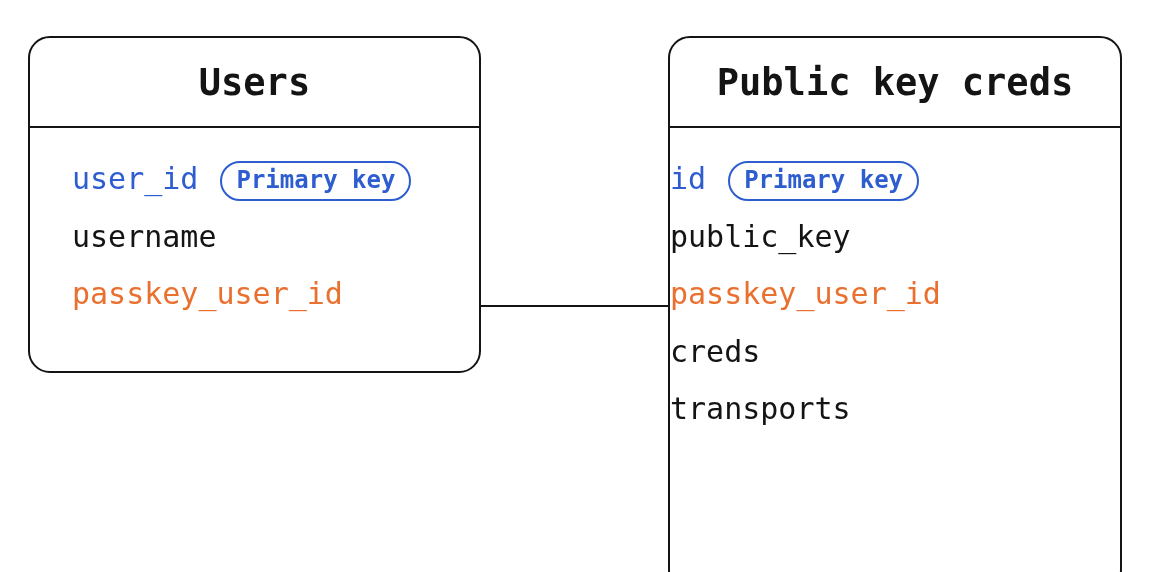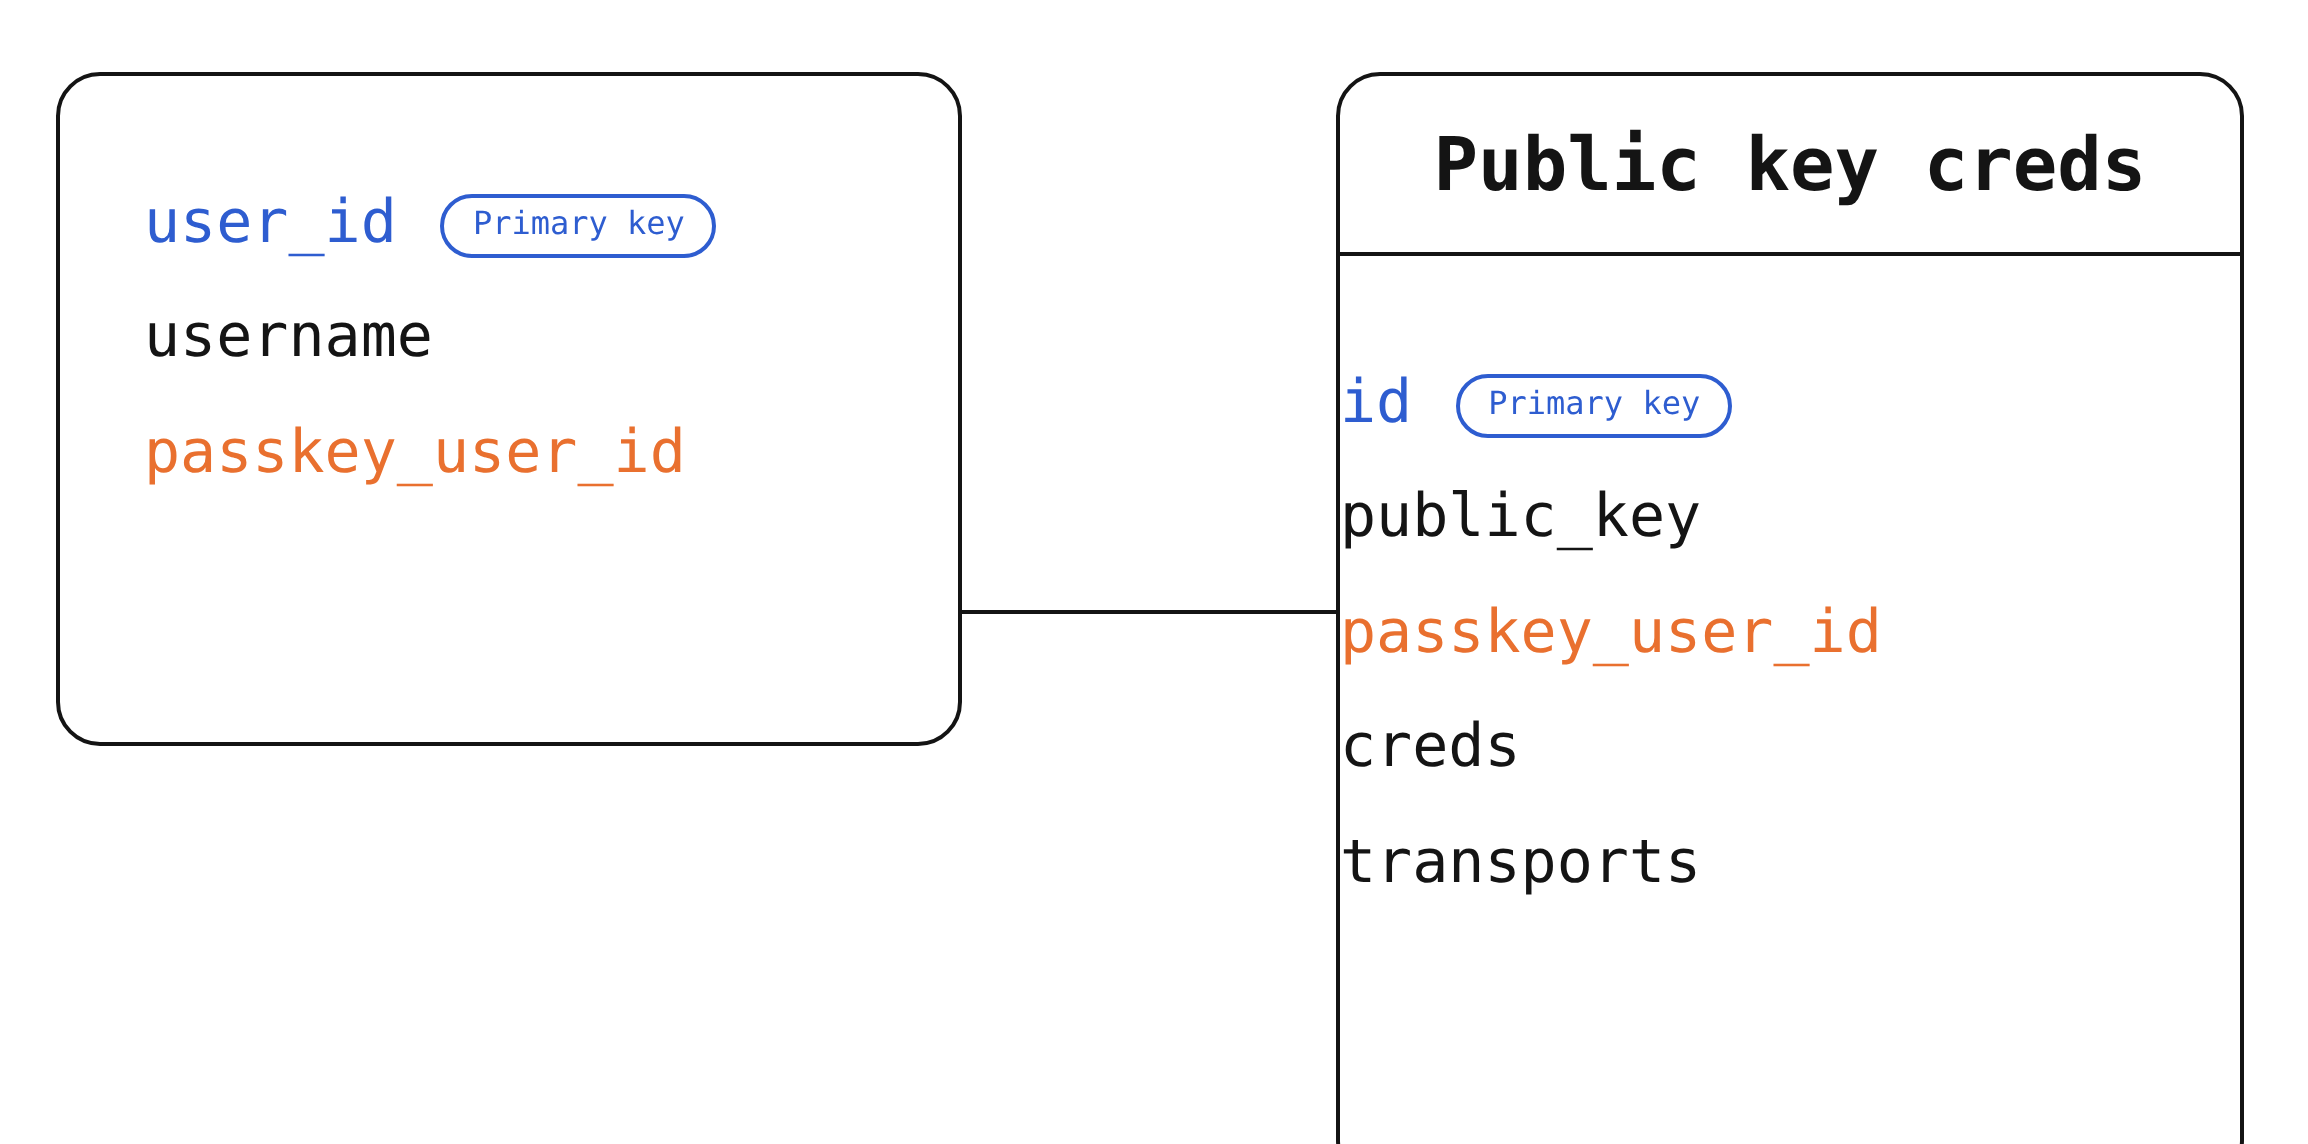--- a/index.html
+++ b/index.html
@@ -42,58 +42,60 @@
     color: var(--ink, #141414);
     white-space: nowrap;
   }
   .table-body { padding-top: 33px; }
   #users-table .table-body { padding-left: 42px; }
   #creds-table .table-body { }
 
   .field-row {
     height: 57.5px;
     display: flex;
-    align-items: flex-end;
+    align-items: flex-start;
   }
   .field-name {
     font-size: 30px;
     color: var(--ink, #141414);
     white-space: nowrap;
   }
   .field-name.pk { color: var(--primary-blue, #2e5dd0); }
   .field-name.fk { color: var(--foreign-orange, #e9702f); }
 
   .pk-badge {
     margin-left: 22px;
     border: 2px solid var(--primary-blue, #2e5dd0);
     color: var(--primary-blue, #2e5dd0);
-    font-size: 16px;
-    font-weight: normal;
+    font-size: 24px;
+    font-weight: bold;
     line-height: 1;
     padding: 5px 14px 7px;
     border-radius: 999px;
     white-space: nowrap;
-    margin-top: 20px;
   }
 
   .connector {
     position: absolute;
     left: 481px;
     top: 305px;
     width: 187px;
     height: 2px;
     background: var(--ink, #141414);
   }
 </style>
 </head>
 <body>
 
 <div class="canvas">
 
   <div class="table-card" id="users-table">
+    <div class="table-header">
+      <span class="table-title">Users</span>
+    </div>
     <div class="table-body">
       <div class="field-row">
         <span class="field-name pk">user_id</span>
         <span class="pk-badge">Primary key</span>
       </div>
       <div class="field-row">
         <span class="field-name">username</span>
       </div>
       <div class="field-row">
         <span class="field-name fk">passkey_user_id</span>

